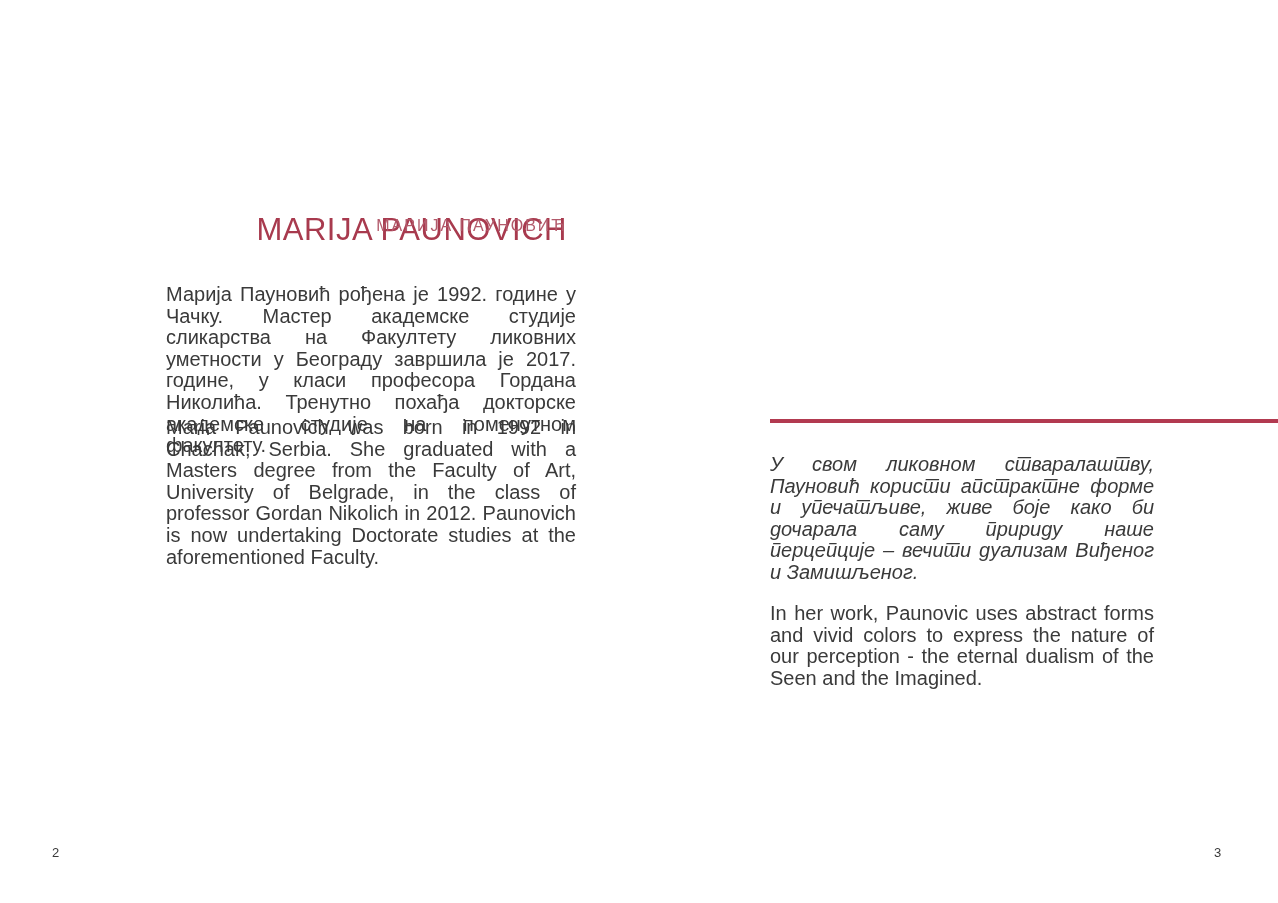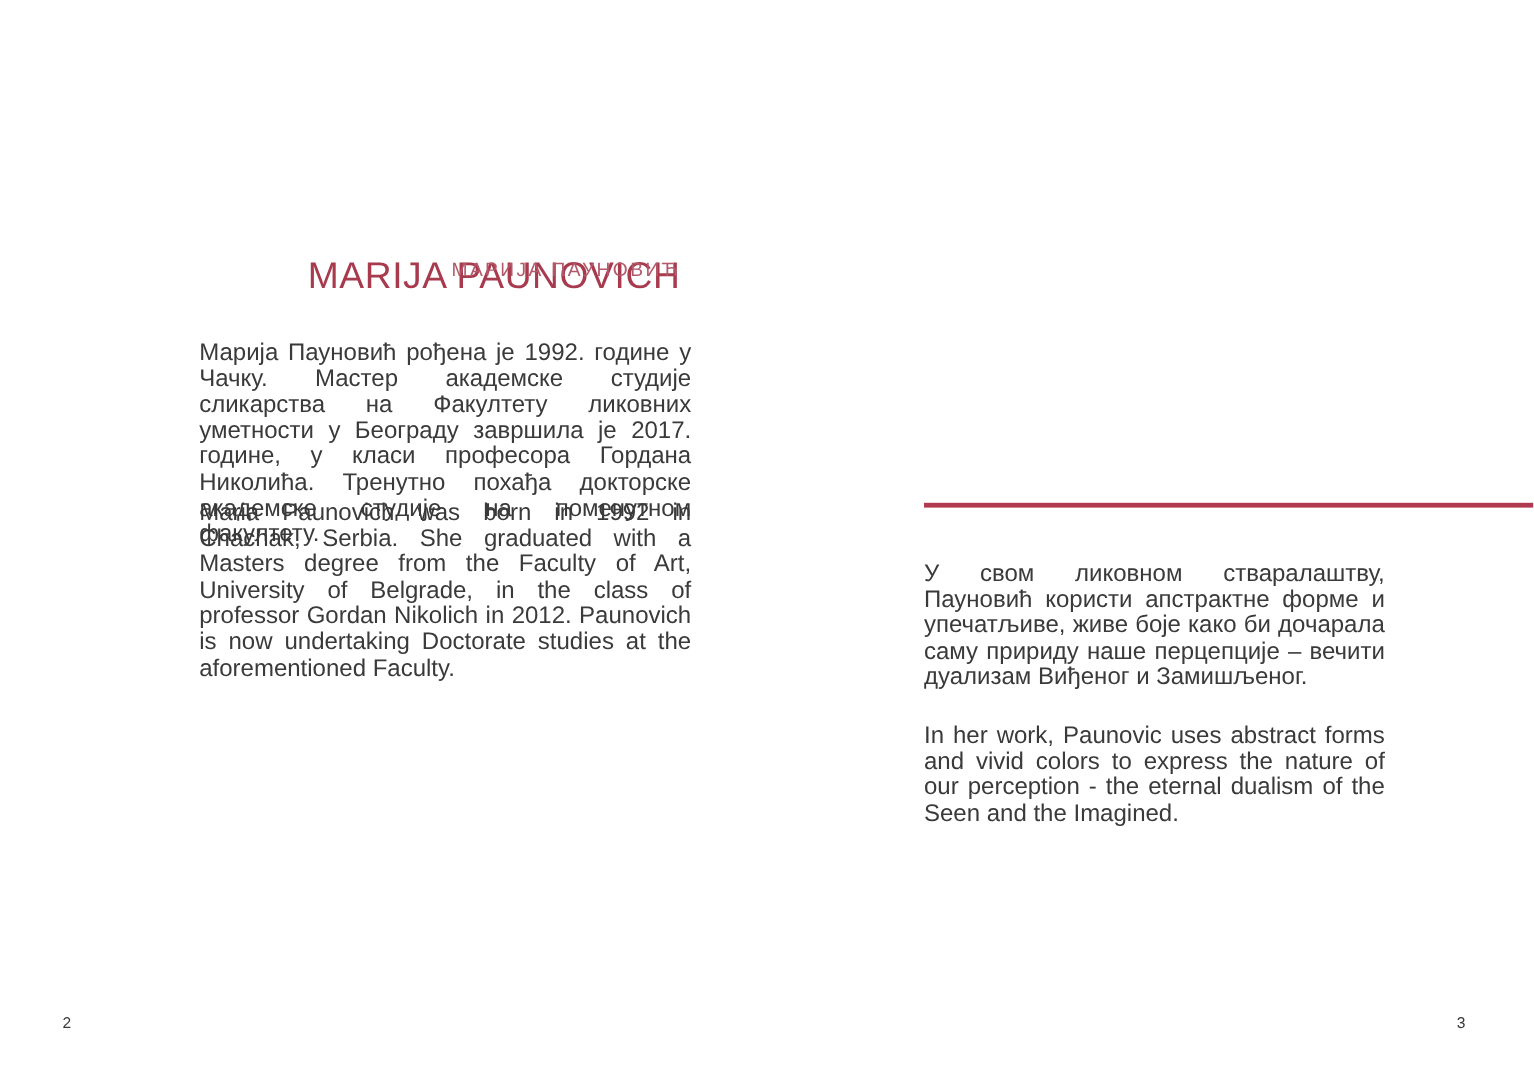--- a/index.html
+++ b/index.html
@@ -68,21 +68,21 @@
   .bio-english{left:166px;top:417px;width:410px;}
 
   .red-rule{
     position:absolute;
     left:131px;   
     top:419px;
     width:508px;
     height:4px;
     background:var(--rule);
   }
-  .statement-serbian{left:131px;top:468px;width:384px;}
+  .statement-serbian{left:131px;top:454px;width:384px;font-style:italic;}
   .statement-english{left:131px;top:567px;width:384px;margin-top:36px;}
 
   .pagenum{
     position:absolute;
     top:845px;
     font-size:13px;
     line-height:16px;
     color:var(--text);
   }
   .pagenum-left{left:52px;}

